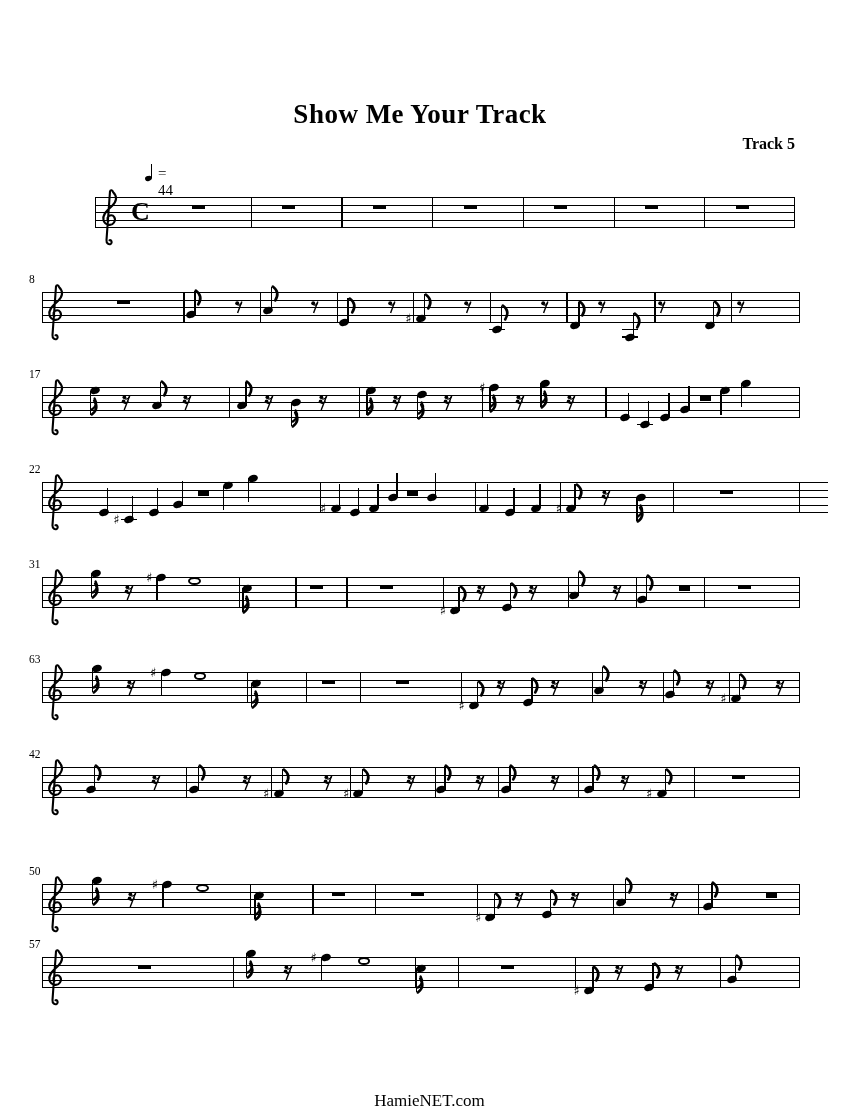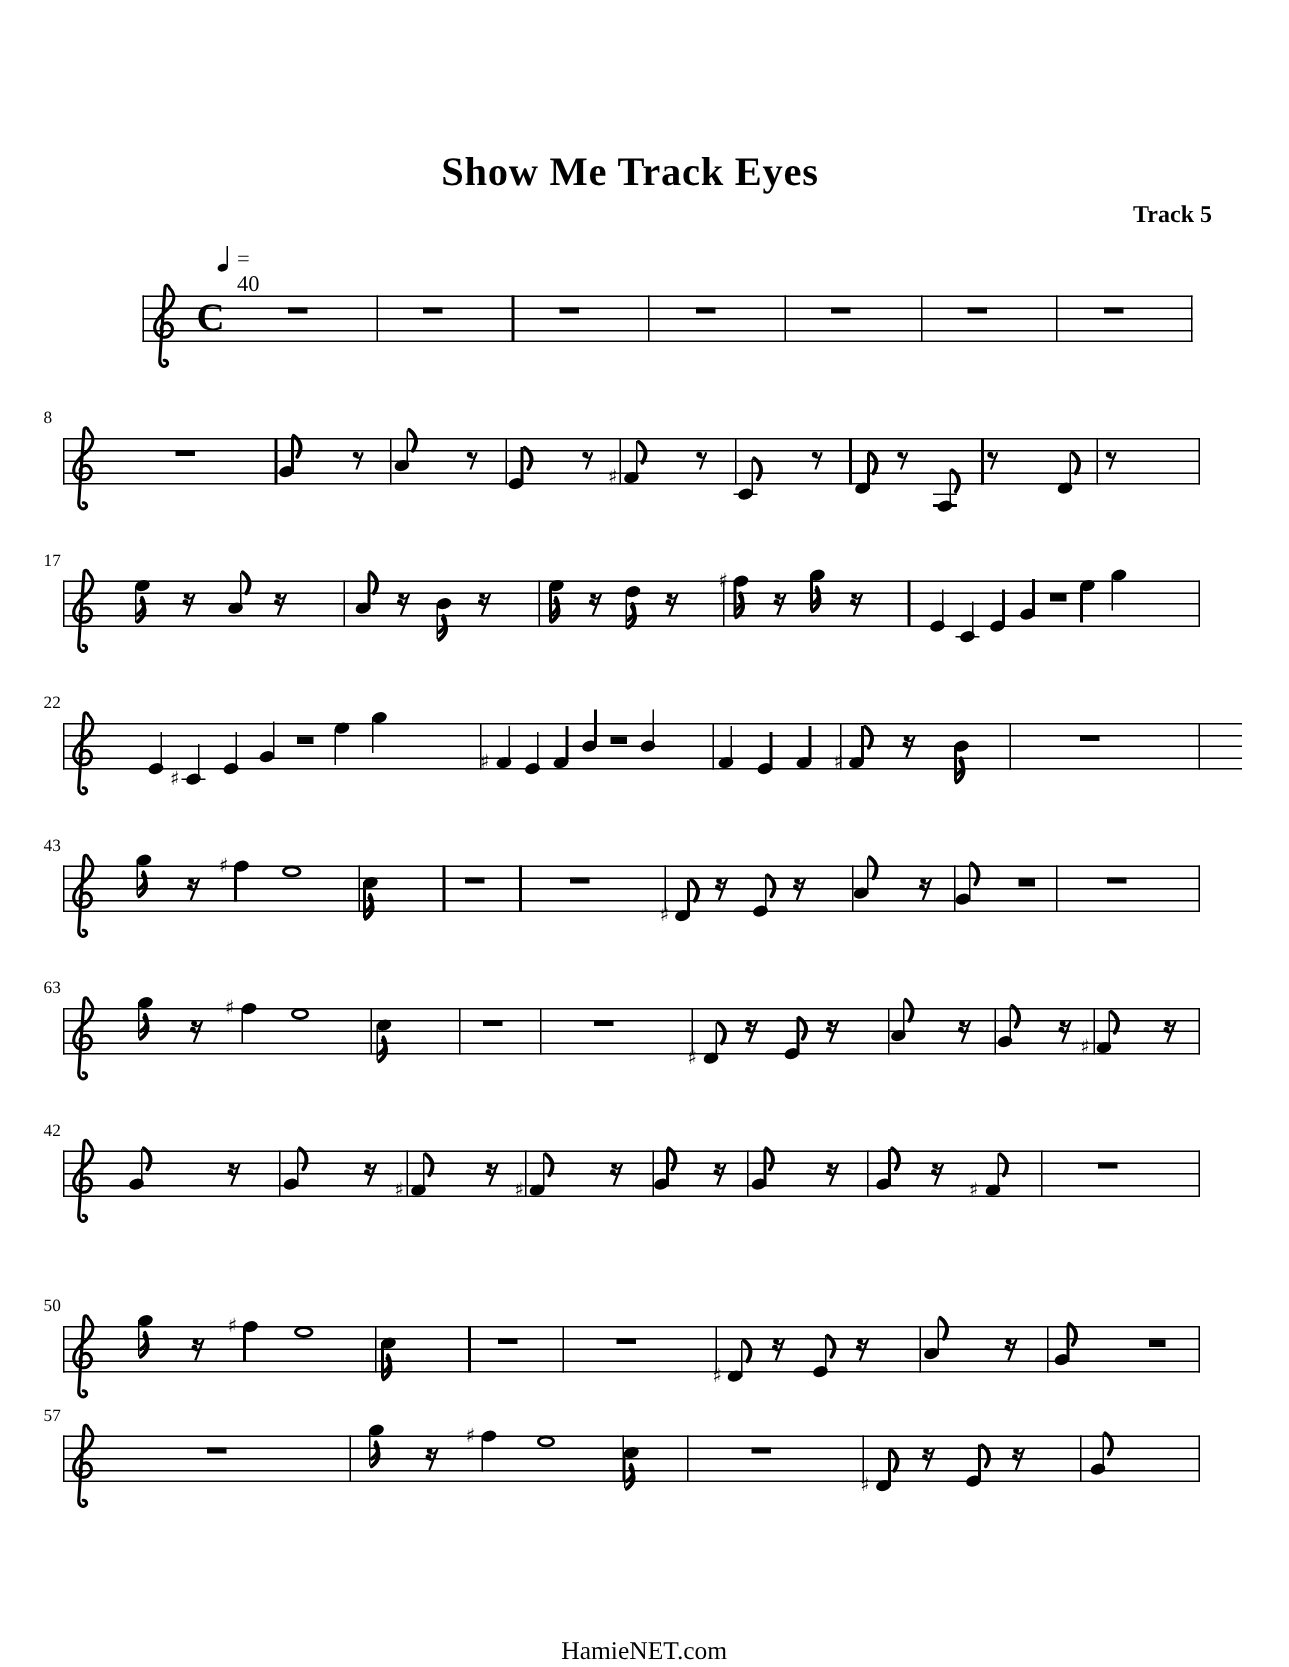--- a/index.html
+++ b/index.html
@@ -7,21 +7,21 @@
     width:859px;height:1111px;position:relative;overflow:hidden;
     background:#ffffff;color:#000;
     font-family:"Liberation Serif","DejaVu Serif",serif;
   }
   .page-title{
     position:absolute;top:99px;left:0;width:840px;text-align:center;
     font-size:27px;font-weight:bold;letter-spacing:0.5px;
   }
   .track-label{
     position:absolute;top:135px;left:0;width:795px;text-align:right;
-    font-size:16px;font-weight:bold;padding-left:13px;
+    font-size:16px;font-weight:bold;
   }
   .tempo{position:absolute;top:165px;left:145px;height:22px;font-size:15px;}
   .tempo .tnh{position:absolute;left:0;top:11px;width:6.5px;height:5px;background:#000;border-radius:50%;transform:rotate(-18deg);}
   .tempo .tstem{position:absolute;left:5.6px;top:-1px;width:1.3px;height:13.5px;background:#000;}
   .tempo .ttext{position:absolute;left:13px;top:0px;}
   .footer{
     position:absolute;top:1091px;left:0;width:859px;text-align:center;font-size:17px;
   }
   .staff{position:absolute;}
   .staff-line{position:absolute;left:0;width:100%;height:1px;background:#000;}
@@ -34,29 +34,29 @@
   .stem{position:absolute;width:1.3px;background:#000;}
   .ledger{position:absolute;width:16px;height:1.2px;background:#000;}
   .wrest{position:absolute;width:13px;height:4.6px;background:#000;}
   .hrest{position:absolute;width:11px;height:4.6px;background:#000;}
   .sharp{position:absolute;font-size:13px;line-height:13px;font-family:"DejaVu Sans",sans-serif;}
   svg{position:absolute;overflow:visible;}
 </style>
 </head>
 <body>
 
-<div class="page-title">Show Me Track Eyes</div>
+<div class="page-title">Show Me Your Track</div>
 <div class="track-label">Track 5</div>
 
 <div class="tempo">
   <span>
     <span class="tnh"></span>
     <span class="tstem"></span>
   </span>
-  <span class="ttext">= 40</span>
+  <span class="ttext">= 44</span>
 </div>
 
 <div id="score">
     <div class="staff" style="left: 95px; top: 197px; width: 700px; height: 31px;">
       <div class="staff-line" style="top: 0px;"></div>
       <div class="staff-line" style="top: 7.5px;"></div>
       <div class="staff-line" style="top: 15px;"></div>
       <div class="staff-line" style="top: 22.5px;"></div>
       <div class="staff-line" style="top: 30px;"></div>
       <div class="barline" style="left: 0px;"></div>
@@ -466,21 +466,21 @@
       <div class="wrest" style="left: 677.806px; top: 7.8px;"></div>
     </div>
     <div class="staff" style="left: 42px; top: 577px; width: 758px; height: 31px;">
       <div class="staff-line" style="top: 0px;"></div>
       <div class="staff-line" style="top: 7.5px;"></div>
       <div class="staff-line" style="top: 15px;"></div>
       <div class="staff-line" style="top: 22.5px;"></div>
       <div class="staff-line" style="top: 30px;"></div>
       <div class="barline" style="left: 0px;"></div>
       <div class="barline" style="left: 756.8px;"></div>
-      <div class="mnum">43</div>
+      <div class="mnum">31</div>
       <svg width="26" height="62" viewBox="0 0 26 62" style="left: 1px; top: -9px;">
         <path d="M16 4 C20 8 20 13 15 18 C8 24 5 28 6.5 32.5 C8 37 14.5 38.5 17 34.5 C19.5 30.5 16.5 26.5 13 27.5 C10.5 28.2 9.5 31 11.5 33 M16 4 C15.5 2 13.5 1.5 13 3.5 L9.5 52 C9.2 55.5 12 57 13.8 55.8 C15.5 54.6 14.5 51.8 12.5 52.2" fill="none" stroke="#000" stroke-width="2.1" stroke-linecap="round"></path>
       </svg>
       <div class="note" style="left: 48.874px; top: -7.25px;">
         <div class="notehead"></div>
         <div class="stem" style="left: 0px; top: 3.5px; height: 24px;"></div>
         <svg width="8" height="17" viewBox="0 0 8 17" style="left: 1px; top: 11px; transform: scale(1, -1);">
           <path d="M0.8 0.5 C5.5 4 7 8.5 3.2 14.5" fill="none" stroke="#000" stroke-width="2.6" stroke-linecap="round"></path>
           <path d="M0.8 5.5 C5 8.5 6.5 11.5 3.6 16.5" fill="none" stroke="#000" stroke-width="2.4" stroke-linecap="round"></path>
         </svg>

